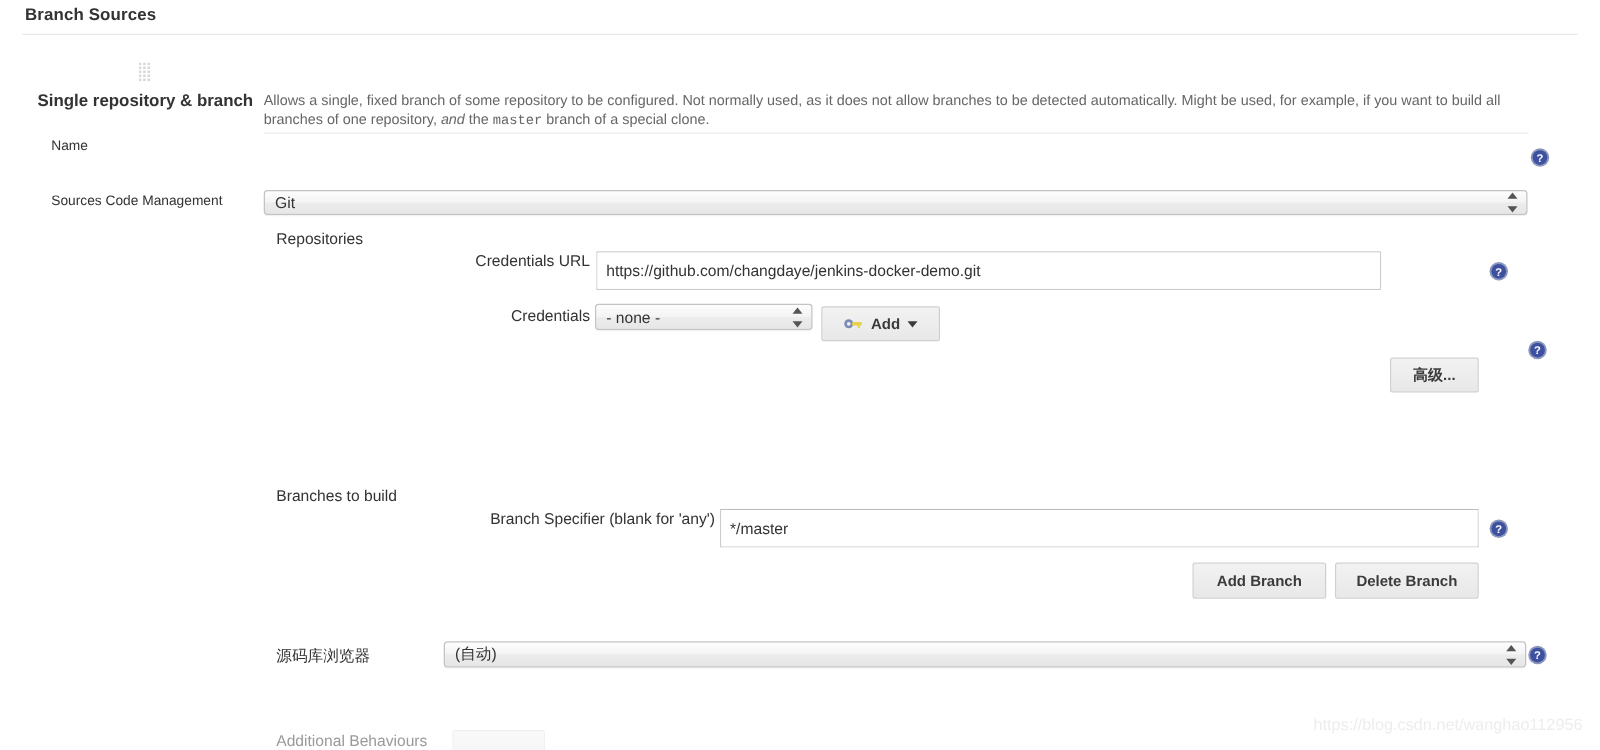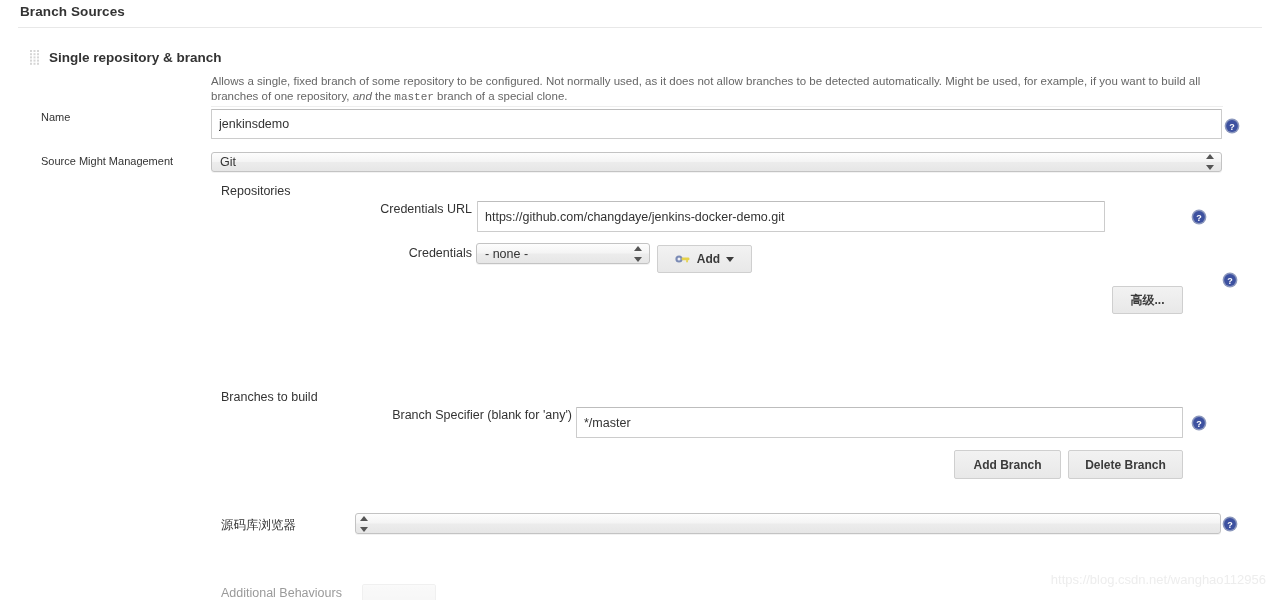--- a/index.html
+++ b/index.html
@@ -43,20 +43,21 @@
   }
 
   
   .block-title-row {
     position: absolute;
     left: 30px;
     top: 50px;
     display: flex;
     align-items: center;
     gap: 8px;
+    flex-direction: column;
   }
   .grip-icon {
     width: 11px;
     height: 15px;
     display: block;
     opacity: 0.55;
   }
   .block-title {
     font-size: 13.5px;
     font-weight: bold;
@@ -271,30 +272,29 @@
         </g>
       </svg>
     </span>
     <span class="block-title">Single repository &amp; branch</span>
   </div>
 
   <div class="description"><span>Allows a single, fixed branch of some repository to be configured. Not normally used, as it does not allow branches to be detected automatically. Might be used, for example, if you want to build all branches of one repository, </span><span class="ital">and</span><span> the </span><span class="mono">master</span><span> branch of a special clone.</span></div>
   <div class="desc-rule"></div>
 
   <div class="lbl" style="left:41px; top:111px;">Name</div>
-  <input class="txt" type="text" style="left: 211px; top: 109px; width: 1011px; height: 30px;" value="jenkinsdemo">
   <span class="help" style="left:1224px; top:118px;">
     <svg width="16" height="16" viewBox="0 0 16 16" xmlns="http://www.w3.org/2000/svg">
       <circle cx="8" cy="8" r="7.4" fill="#8b97bd"></circle>
       <circle cx="8" cy="8" r="5.9" fill="#3d51a0"></circle>
       <text x="8" y="11.6" font-family="Liberation Sans, sans-serif" font-size="9" font-weight="bold" fill="#ffffff" text-anchor="middle">?</text>
     </svg>
   </span>
 
-  <div class="lbl" style="left:41px; top:155px;">Source Might Management</div>
+  <div class="lbl" style="left:41px; top:155px;">Sources Code Management</div>
   <div class="sel-wrap" style="left:211px; top:152px; width:1011px; height:20px;">
     <span class="sel-text">Git</span>
     <span class="spinner"></span>
   </div>
 
   <div class="lbl-sub" style="left:221px; top:184px;">Repositories</div>
 
   <div class="lbl-right" style="left:300px; top:202px; width:172px;">Credentials URL</div>
   <input class="txt" type="text" style="left: 477px; top: 201px; width: 628px; height: 31px;" value="https://github.com/changdaye/jenkins-docker-demo.git">
   <span class="help" style="left:1191px; top:209px;">
@@ -351,20 +351,21 @@
 
   <div class="btn" style="left:954px; top:450px; width:107px; height:29px;">
     <span>Add Branch</span>
   </div>
   <div class="btn" style="left:1068px; top:450px; width:115px; height:29px;">
     <span>Delete Branch</span>
   </div>
 
   <div class="lbl-sub" style="left:221px; top:517px;">源码库浏览器</div>
   <div class="sel-wrap" style="left:355px; top:513px; width:866px; height:21px;">
+    <span class="sel-text">(自动)</span>
     <span class="spinner"></span>
   </div>
   <span class="help" style="left:1222px; top:516px;">
     <svg width="16" height="16" viewBox="0 0 16 16" xmlns="http://www.w3.org/2000/svg">
       <circle cx="8" cy="8" r="7.4" fill="#8b97bd"></circle>
       <circle cx="8" cy="8" r="5.9" fill="#3d51a0"></circle>
       <text x="8" y="11.6" font-family="Liberation Sans, sans-serif" font-size="9" font-weight="bold" fill="#ffffff" text-anchor="middle">?</text>
     </svg>
   </span>
 

